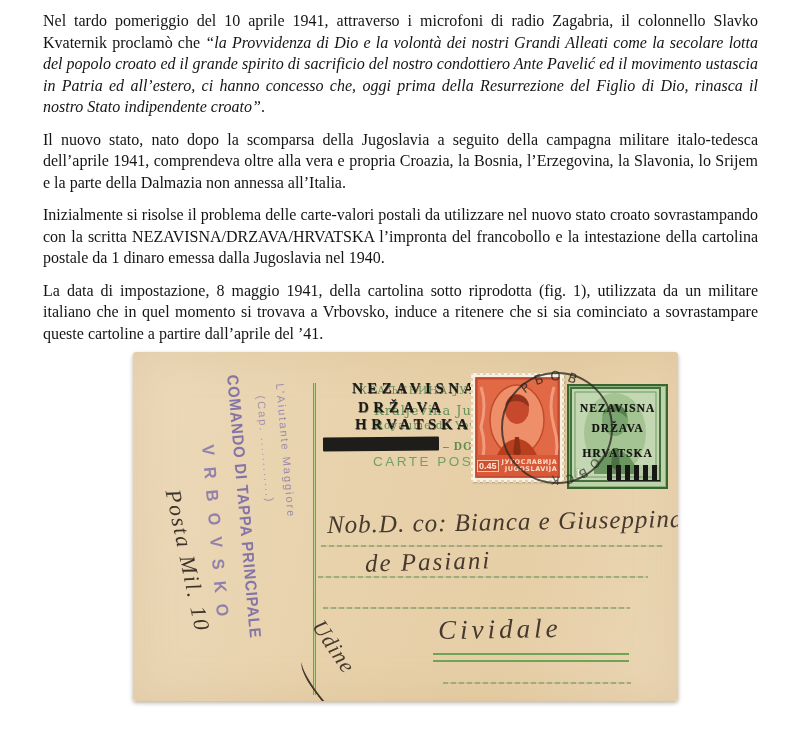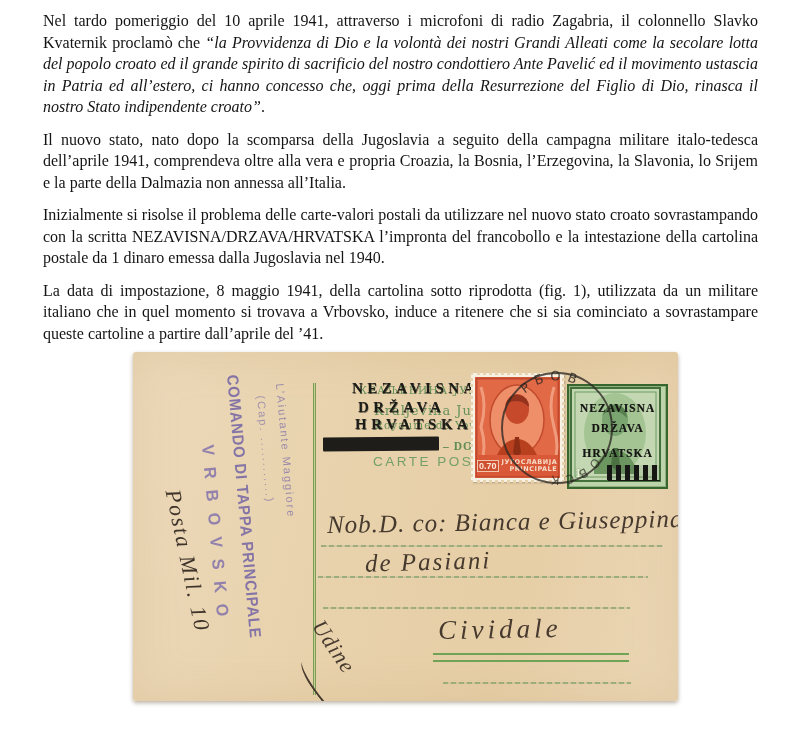--- a/index.html
+++ b/index.html
@@ -157,24 +157,24 @@
           <path d="M6 10 q6 18 0 40 q6 20 0 38" fill="none" stroke="#f09b7c" stroke-width="3"></path>
           <path d="M79 10 q-6 18 0 40 q6 20 0 38" fill="none" stroke="#f09b7c" stroke-width="3"></path>
           <ellipse cx="42" cy="43" rx="27" ry="35" fill="#ef8f6a" stroke="#c24b2e" stroke-width="1.5"></ellipse>
           <ellipse cx="42" cy="32" rx="12" ry="15" fill="#c7492c"></ellipse>
           <path d="M30 28 q4 -12 14 -10 q10 2 10 12 q-6 -6 -12 -6 q-8 0 -12 4z" fill="#93331d"></path>
           <path d="M22 78 q8 -16 20 -16 q12 0 20 16 l0 4 l-40 0z" fill="#b8401f"></path>
           <path d="M40 60 l4 0 l2 16 l-4 4 l-4 -4z" fill="#8e2f15"></path>
           <rect x="2" y="78" width="81" height="21" fill="#d85837"></rect>
         </svg>
         <div class="red-bottom">
-          <span class="red-value">0.70</span>
+          <span class="red-value">0.45</span>
           <span class="red-country">
             <span>ЈУГОСЛАВИЈА</span>
-            <span>PRINCIPALE</span>
+            <span>JUGOSLAVIJA</span>
           </span>
         </div>
       </div>
     </div>
 
     <div class="green-stamp">
       <svg width="93" height="97" viewBox="0 0 93 97">
         <rect x="2" y="2" width="89" height="93" fill="#c3d8b2" stroke="#44713b" stroke-width="2"></rect>
         <rect x="6" y="6" width="81" height="85" fill="none" stroke="#6f9a63" stroke-width="1"></rect>
         <ellipse cx="46" cy="47" rx="31" ry="40" fill="#a5c494"></ellipse>

